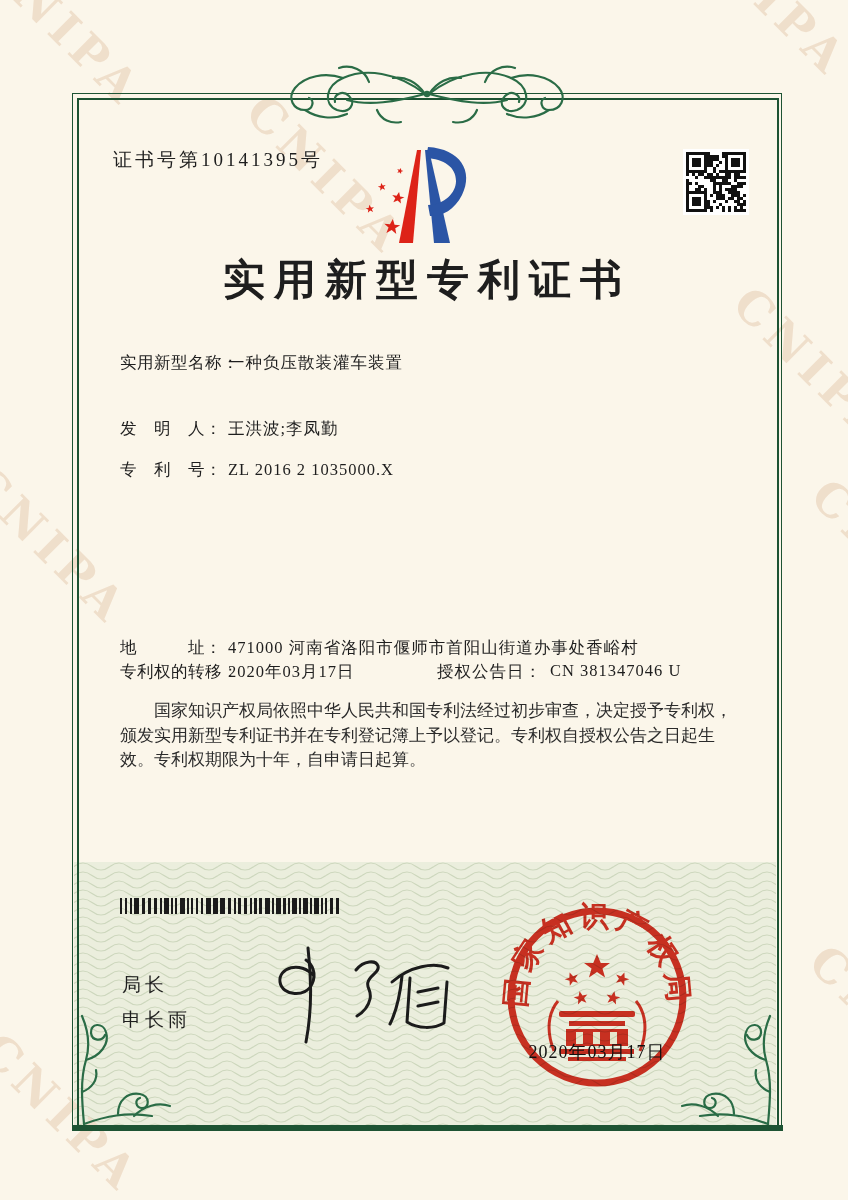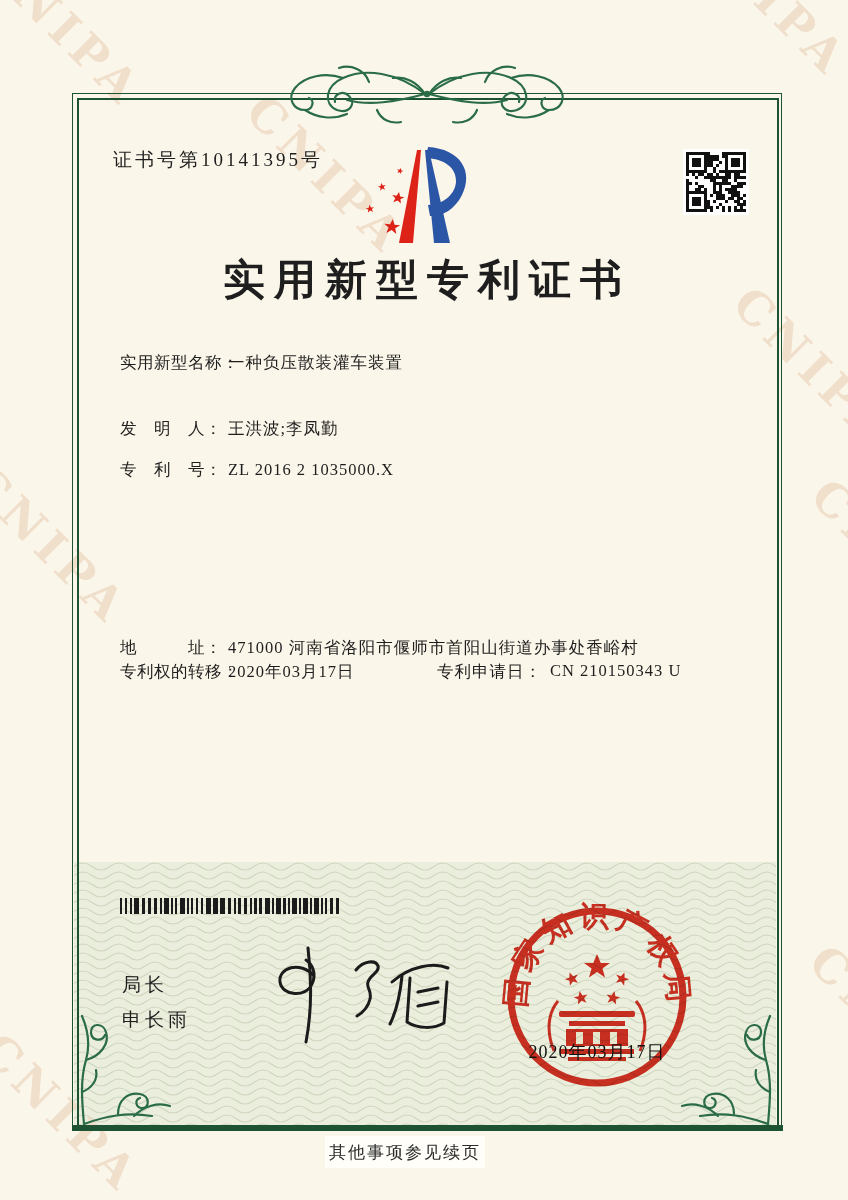--- a/index.html
+++ b/index.html
@@ -283,25 +283,26 @@
     <span class="flabel">发　明　人：</span><span>王洪波;李凤勤</span>
   </div>
   <div class="abs row" style="top:459px">
     <span class="flabel">专　利　号：</span><span>ZL 2016 2 1035000.X</span>
   </div>
   <div class="abs row" style="top:637px">
     <span class="flabel">地　　　址：</span><span>471000 河南省洛阳市偃师市首阳山街道办事处香峪村</span>
   </div>
   <div class="abs row" style="top:661px">
     <span class="flabel">专利权的转移：</span><span>2020年03月17日</span>
-    <span class="glabel2">专利申请日：</span>
-    <span class="gvalue2">CN 210150343 U</span>
+    <span class="glabel2">授权公告日：</span>
+    <span class="gvalue2">CN 381347046 U</span>
   </div>
 
   <div class="abs paras">
+    <p>国家知识产权局依照中华人民共和国专利法经过初步审查，决定授予专利权，颁发实用新型专利证书并在专利登记簿上予以登记。专利权自授权公告之日起生效。专利权期限为十年，自申请日起算。</p>
   </div>
 
   <div class="abs barcode">
       <span style="width:2px;margin-right:3px"></span>
       <span style="width:2px;margin-right:3px"></span>
       <span style="width:2px;margin-right:2px"></span>
       <span style="width:5px;margin-right:3px"></span>
       <span style="width:3px;margin-right:3px"></span>
       <span style="width:3px;margin-right:3px"></span>
       <span style="width:3px;margin-right:3px"></span>
@@ -382,15 +383,14 @@
         <rect x="74" y="131" width="7" height="12"></rect>
         <rect x="91" y="131" width="7" height="12"></rect>
         <rect x="108" y="131" width="7" height="12"></rect>
       </g>
       <path d="M52,150 C44,130 46,112 56,100" stroke="#d6281a" stroke-width="3" fill="none"></path>
       <path d="M138,150 C146,130 144,112 134,100" stroke="#d6281a" stroke-width="3" fill="none"></path>
     </g>
   </svg>
   <div class="abs seal-date">2020年03月17日</div>
 
-  <div class="abs note-box">其他事项参见续页</div>
 
 </div>
 
 </body></html>

